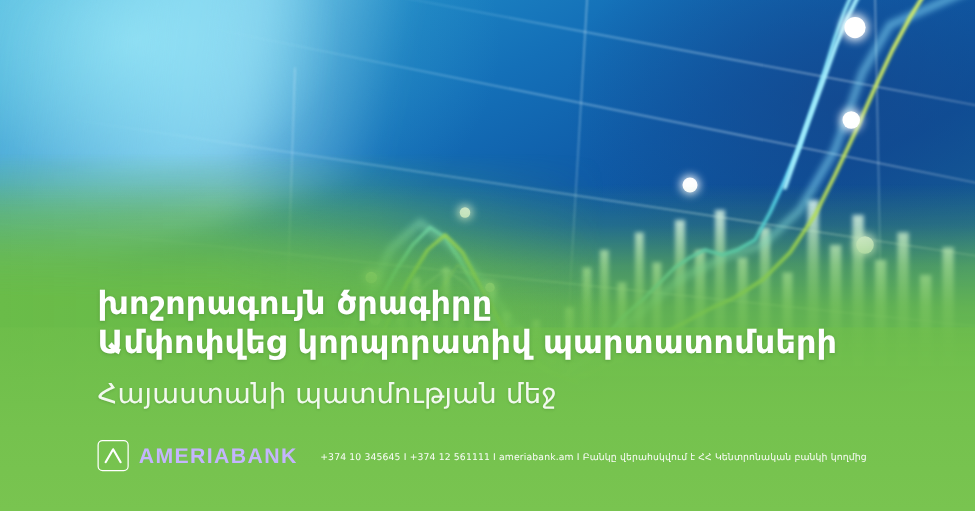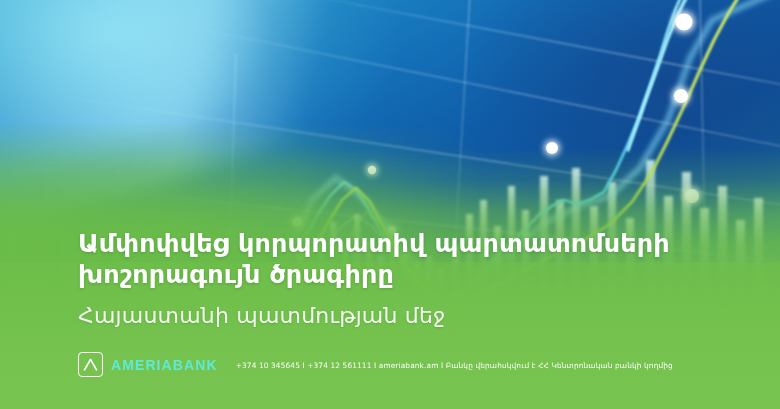--- a/index.html
+++ b/index.html
@@ -160,22 +160,22 @@
     gap:8px;
   }
   .logo-mark{
     width:25px; height:25px;
     border:1.6px solid #ffffff;
     border-radius:4px;
     display:flex; align-items:center; justify-content:center;
   }
   .logo-mark svg{ display:block; }
   .logo-word{
-    color:#5eead4;
-    font-size:14px;
+    color:#c4b5fd;
+    font-size:17px;
     font-weight:bold;
     letter-spacing:1.1px;
     line-height:1;
     font-family:"Liberation Sans", sans-serif;
   }
   .fineprint{
     color:#ffffff;
     font-size:7.4px;
     letter-spacing:.12px;
     line-height:1.2;
@@ -351,22 +351,22 @@
 
   <div class="veil"></div>
 
   <div class="green-wash"></div>
   <div class="green-left"></div>
   <div class="green-bottom"></div>
 
   <div class="content">
 
     <h1 class="headline">
+      <span class="ln">խոշորագույն ծրագիրը</span>
       <span class="ln">Ամփոփվեց կորպորատիվ պարտատոմսերի</span>
-      <span class="ln">խոշորագույն ծրագիրը</span>
     </h1>
 
     <div class="subtitle">Հայաստանի պատմության մեջ</div>
 
     <div class="rule"></div>
 
     <div class="footer">
       <div class="logo">
         <span class="logo-mark">
           <svg width="15" height="13" viewBox="0 0 15 13" aria-hidden="true">

